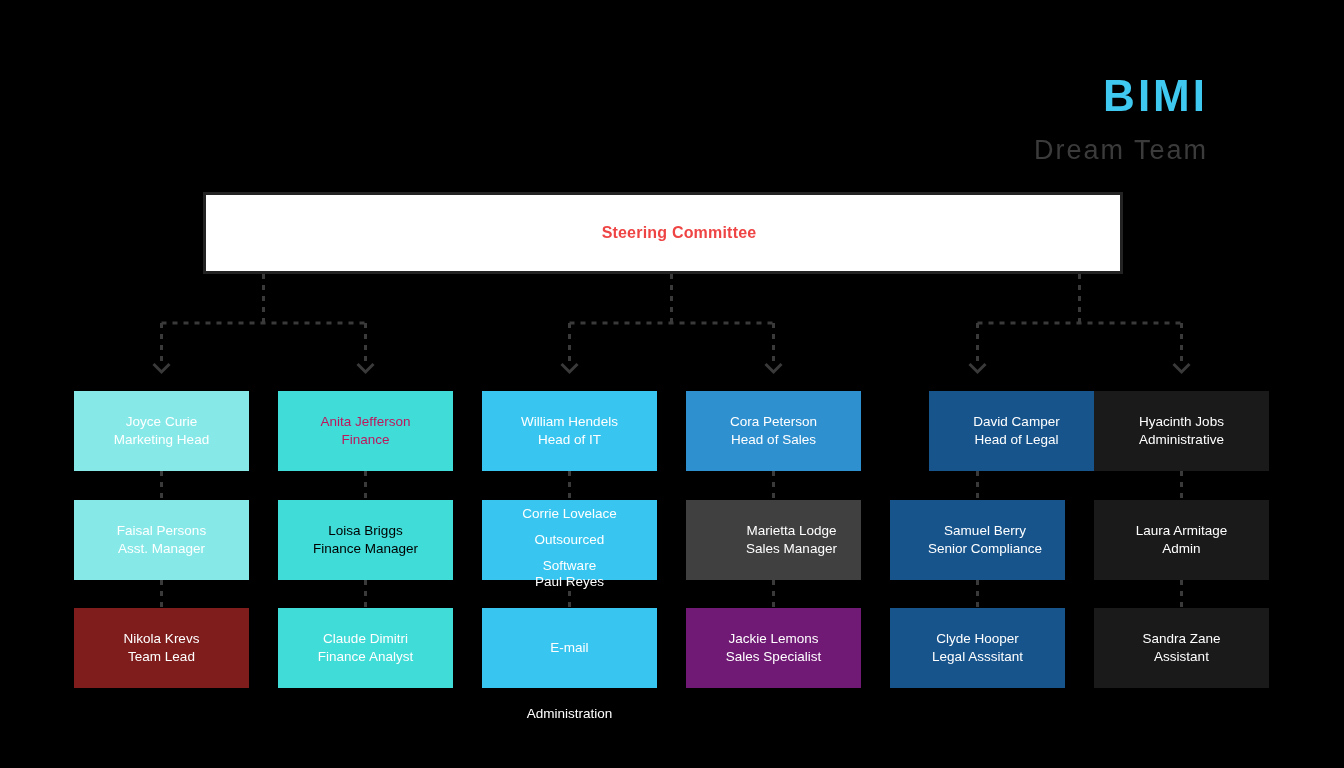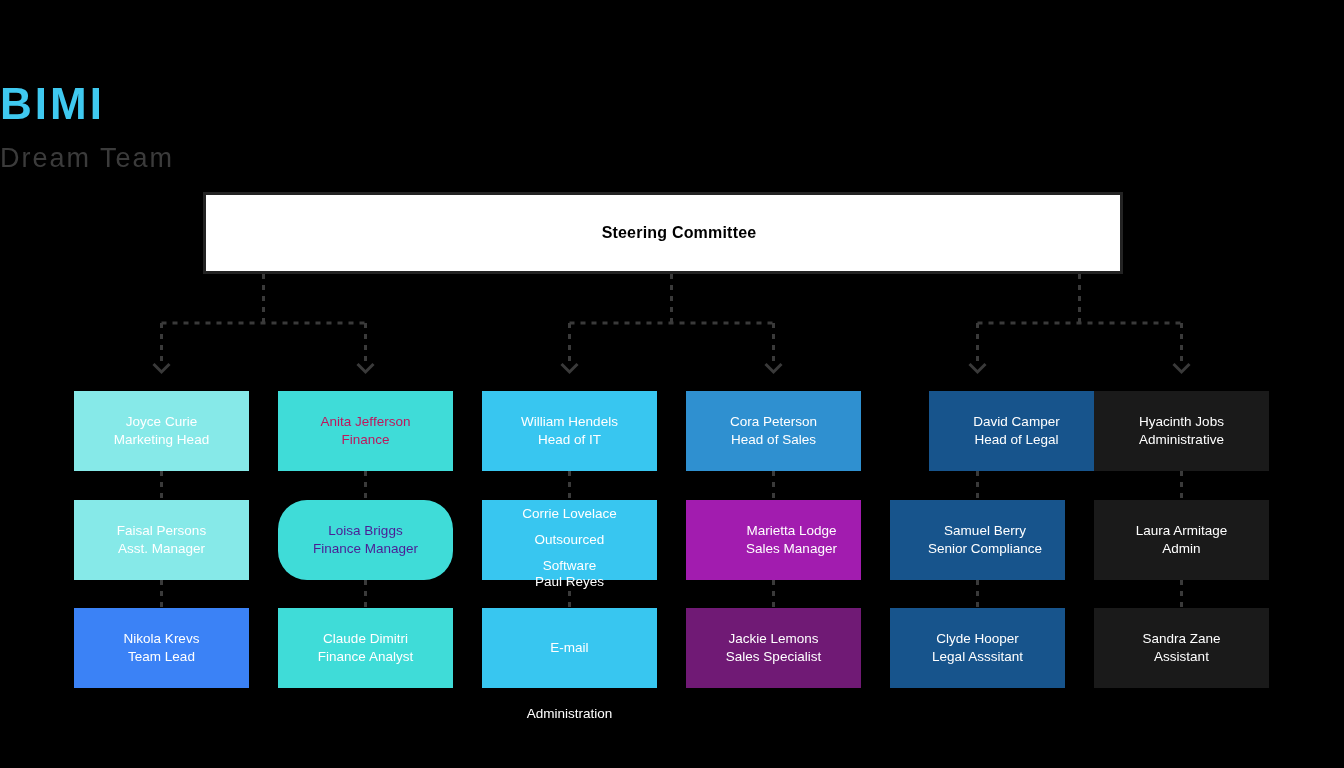--- a/index.html
+++ b/index.html
@@ -6,21 +6,21 @@
   * { margin:0; padding:0; box-sizing:border-box; }
   html, body {
     width:1344px; height:768px;
     background:#000000;
     font-family:"Liberation Sans", sans-serif;
     overflow:hidden;
   }
   #stage { position:relative; width:1344px; height:768px; background:#000; }
 
   
-  #header { position:absolute; left:0; top:80px; width:1208px; text-align:left; }
+  #header { position:absolute; left:0; top:72px; width:1208px; text-align:right; }
   #brand-title {
     font-size:44px; font-weight:bold; letter-spacing:3px;
     color:#3FC9F0; line-height:1.1;
   }
   #brand-subtitle {
     font-size:27px; font-weight:normal; letter-spacing:2px;
     color:#3B3B3B; line-height:1.1; margin-top:16px;
   }
 
   
@@ -58,21 +58,21 @@
 <body>
 
 <div id="stage" style="background: rgb(0, 0, 0);">
 
   <div id="header">
     <div id="brand-title" style="color: rgb(63, 201, 240);">BIMI</div>
     <div id="brand-subtitle" style="color: rgb(59, 59, 59);">Dream Team</div>
   </div>
 
   <div id="steering-box" style="background: rgb(255, 255, 255); border-color: rgb(35, 35, 35);">
-    <span id="steering-label" style="color: #000000; margin-left: 32px;">Steering Committee</span>
+    <span id="steering-label" style="color: #ef4444; margin-left: 32px;">Steering Committee</span>
   </div>
 
   <svg id="connectors" viewBox="0 0 1344 768" width="1344" height="768" aria-hidden="true">
       <line x1="263.5" y1="274" x2="263.5" y2="323" stroke="#3A3A3A" stroke-width="3" stroke-dasharray="5,6"></line>
       <line x1="161.5" y1="323" x2="365.5" y2="323" stroke="#3A3A3A" stroke-width="3" stroke-dasharray="5,6"></line>
       <line x1="161.5" y1="323" x2="161.5" y2="366" stroke="#3A3A3A" stroke-width="3" stroke-dasharray="5,6"></line>
       <line x1="365.5" y1="323" x2="365.5" y2="366" stroke="#3A3A3A" stroke-width="3" stroke-dasharray="5,6"></line>
       <path d="M 153.5 364 L 161.5 372 L 169.5 364" stroke="#3A3A3A" stroke-width="3" fill="none" stroke-linecap="butt"></path>
       <path d="M 357.5 364 L 365.5 372 L 373.5 364" stroke="#3A3A3A" stroke-width="3" fill="none" stroke-linecap="butt"></path>
       <line x1="671.5" y1="274" x2="671.5" y2="323" stroke="#3A3A3A" stroke-width="3" stroke-dasharray="5,6"></line>
@@ -104,31 +104,31 @@
   <div id="grid">
       <div class="col" style="left: 74px;">
         <div class="card r0" style="background: rgb(134, 233, 232); color: rgb(255, 255, 255);">
           <span class="ln">Joyce Curie</span>
           <span class="ln">Marketing Head</span>
         </div>
         <div class="card r1" style="background: rgb(134, 233, 232); color: rgb(255, 255, 255);">
           <span class="ln">Faisal Persons</span>
           <span class="ln">Asst. Manager</span>
         </div>
-        <div class="card r2" style="background: #3b82f6; color: rgb(255, 255, 255);">
+        <div class="card r2" style="background: #7f1d1d; color: rgb(255, 255, 255);">
           <span class="ln">Nikola Krevs</span>
           <span class="ln">Team Lead</span>
         </div>
       </div>
       <div class="col" style="left: 278px;">
         <div class="card r0" style="background: rgb(63, 220, 216); color: #be185d;">
           <span class="ln">Anita Jefferson</span>
           <span class="ln">Finance</span>
         </div>
-        <div class="card r1" style="background: rgb(63, 220, 216); color: #4c1d95; border-radius: 29px;">
+        <div class="card r1" style="background: rgb(63, 220, 216); color: #000000;">
           <span class="ln">Loisa Briggs</span>
           <span class="ln">Finance Manager</span>
         </div>
         <div class="card r2" style="background: rgb(63, 220, 216); color: rgb(255, 255, 255);">
           <span class="ln">Claude Dimitri</span>
           <span class="ln">Finance Analyst</span>
         </div>
       </div>
       <div class="col" style="left: 482px;">
         <div class="card r0" style="background: rgb(56, 198, 240); color: rgb(255, 255, 255);">
@@ -144,21 +144,21 @@
           <span class="ln">Paul Reyes</span>
           <span class="ln">E-mail</span>
           <span class="ln">Administration</span>
         </div>
       </div>
       <div class="col" style="left: 686px;">
         <div class="card r0" style="background: rgb(47, 144, 208); color: rgb(255, 255, 255);">
           <span class="ln">Cora Peterson</span>
           <span class="ln">Head of Sales</span>
         </div>
-        <div class="card r1" style="background: #a21caf; color: rgb(255, 255, 255); padding-left: 36px;">
+        <div class="card r1" style="background: #404040; color: rgb(255, 255, 255); padding-left: 36px;">
           <span class="ln">Marietta Lodge</span>
           <span class="ln">Sales Manager</span>
         </div>
         <div class="card r2" style="background: #701a75; color: rgb(255, 255, 255);">
           <span class="ln">Jackie Lemons</span>
           <span class="ln">Sales Specialist</span>
         </div>
       </div>
       <div class="col" style="left: 890px;">
         <div class="card r0" style="background: rgb(23, 84, 140); color: rgb(255, 255, 255); margin-left: 39px;">

